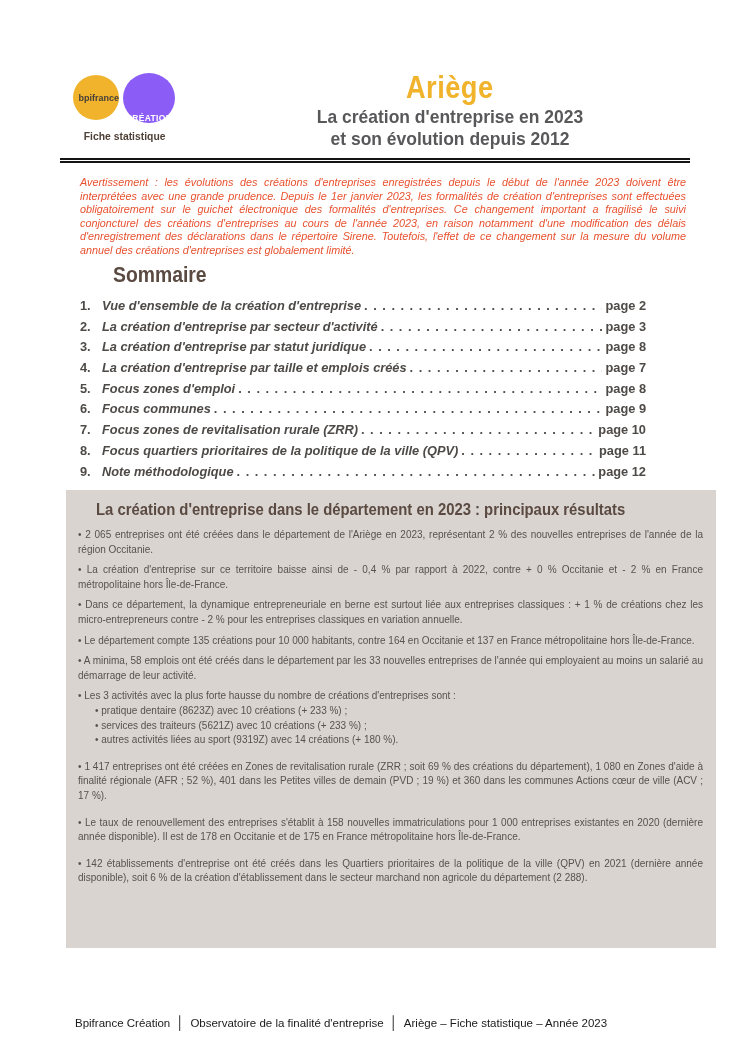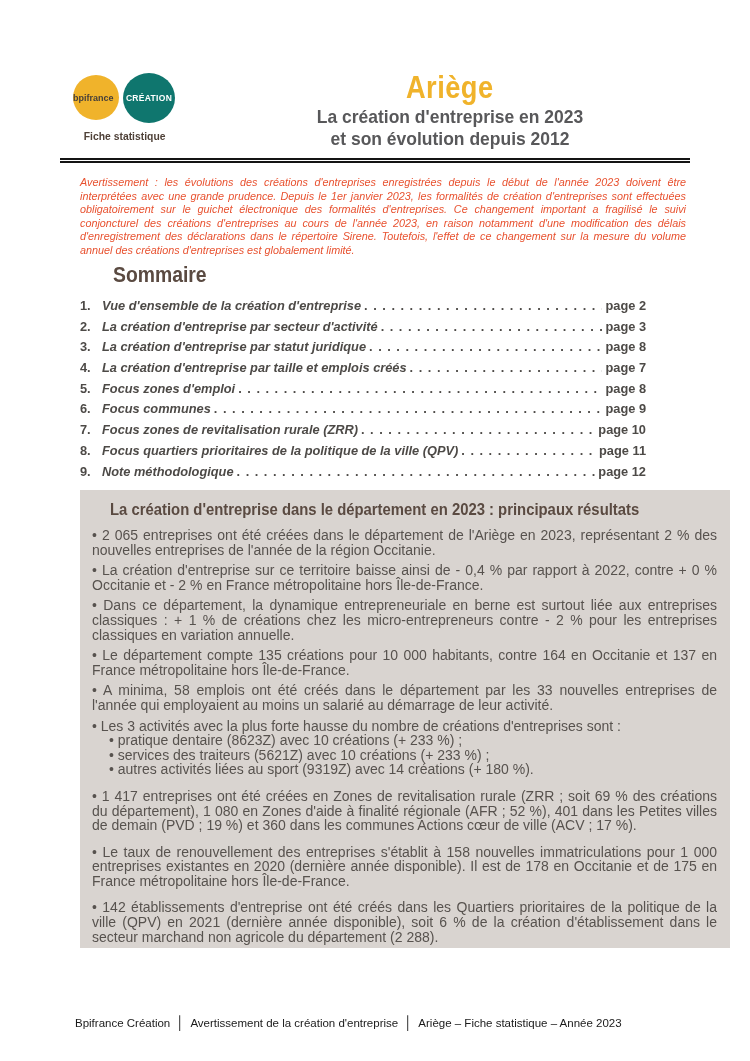--- a/index.html
+++ b/index.html
@@ -9,27 +9,27 @@
     position:relative; width:750px; height:1061px; background:#ffffff;
     margin:0 auto; overflow:hidden;
   }
 
   
   .logo-block { position:absolute; left:73px; top:73px; width:120px; }
   .logo-circles { position:relative; height:52px; }
   .circle-yellow {
     position:absolute; left:0; top:2px; width:46px; height:45px;
     background:#F0B32B; border-radius:50%;
-    display:flex; align-items:center; justify-content:flex-start;
+    display:flex; align-items:center; justify-content:flex-end;
   }
   .circle-yellow span { font-size:9px; font-weight:bold; color:#463F3A; letter-spacing:0; }
   .circle-dark {
     position:absolute; left:50px; top:0; width:52px; height:50px;
-    background:#0f766e; border-radius:50%;
-    display:flex; align-items:center; justify-content:center;
+    background:#8b5cf6; border-radius:50%;
+    display:flex; align-items:flex-end; justify-content:center;
   }
   .circle-dark span { font-size:8.5px; font-weight:bold; color:#ffffff; letter-spacing:0.3px; }
   .logo-tagline {
     margin-top:5px; font-size:11.5px; font-weight:bold; color:#4F4138;
     transform:scaleX(0.9); transform-origin:left center; white-space:nowrap;
     padding-left:12px;
   }
 
   .title-block { position:absolute; left:160px; top:70px; width:580px; text-align:center; }
   .main-title {
@@ -71,29 +71,29 @@
   .toc-dots { flex:1 1 auto; overflow:hidden; white-space:nowrap; margin:0 3px; }
   .toc-dots::after {
     content:". . . . . . . . . . . . . . . . . . . . . . . . . . . . . . . . . . . . . . . . . . . . . . . . . . . . . . . . . . . . . . . . . . . . . . . . . . . . . . . . . .";
     letter-spacing:1px;
   }
   .toc-page { flex:0 0 auto; white-space:nowrap; }
 
   
   .results-box {
     position:absolute; left:66px; top:490px; width:650px; height:458px;
-    background:#D9D4D0; padding:10px 13px 10px 12px;margin-left:14px;
+    background:#D9D4D0; padding:10px 13px 10px 12px;
   }
   .results-heading {
     font-size:16.5px; font-weight:bold; color:#5A4A41;
     padding-left:20px; margin-bottom:9px;
     transform:scaleX(0.9); transform-origin:left center; white-space:nowrap;
   }
   .bullet {
-    font-size:14px; color:#57524E; line-height:14.6px;
+    font-size:10px; color:#57524E; line-height:14.6px;
     text-align:justify; margin-top:6px;
   }
   .bullet.spaced { margin-top:12px; }
   .sub-bullets { padding-left:17px; }
   .sub-bullets .bullet { margin-top:0; text-align:left; }
 
   
   .footer {
     position:absolute; left:75px; top:1015px; width:640px;
     font-size:11.5px; color:#1A1A1A;
@@ -199,16 +199,16 @@
           <p class="bullet">• services des traiteurs (5621Z) avec 10 créations (+ 233 %) ;</p>
           <p class="bullet">• autres activités liées au sport (9319Z) avec 14 créations (+ 180 %).</p>
         </div>
         <p class="bullet spaced">• 1 417 entreprises ont été créées en Zones de revitalisation rurale (ZRR ; soit 69 % des créations du département), 1 080 en Zones d'aide à finalité régionale (AFR ; 52 %), 401 dans les Petites villes de demain (PVD ; 19 %) et 360 dans les communes Actions cœur de ville (ACV ; 17 %).</p>
         <p class="bullet spaced">• Le taux de renouvellement des entreprises s'établit à 158 nouvelles immatriculations pour 1 000 entreprises existantes en 2020 (dernière année disponible). Il est de 178 en Occitanie et de 175 en France métropolitaine hors Île-de-France.</p>
         <p class="bullet spaced">• 142 établissements d'entreprise ont été créés dans les Quartiers prioritaires de la politique de la ville (QPV) en 2021 (dernière année disponible), soit 6 % de la création d'établissement dans le secteur marchand non agricole du département (2 288).</p>
       </div>
   </div>
 
   <div class="footer">
-    <span>Bpifrance Création</span><span class="sep">│</span><span>Avertissement de la création d'entreprise</span><span class="sep">│</span><span>Ariège – Fiche statistique – Année 2023</span>
+    <span>Bpifrance Création</span><span class="sep">│</span><span>Observatoire de la finalité d'entreprise</span><span class="sep">│</span><span>Ariège – Fiche statistique – Année 2023</span>
   </div>
 
 </div>
 
 </body></html>

